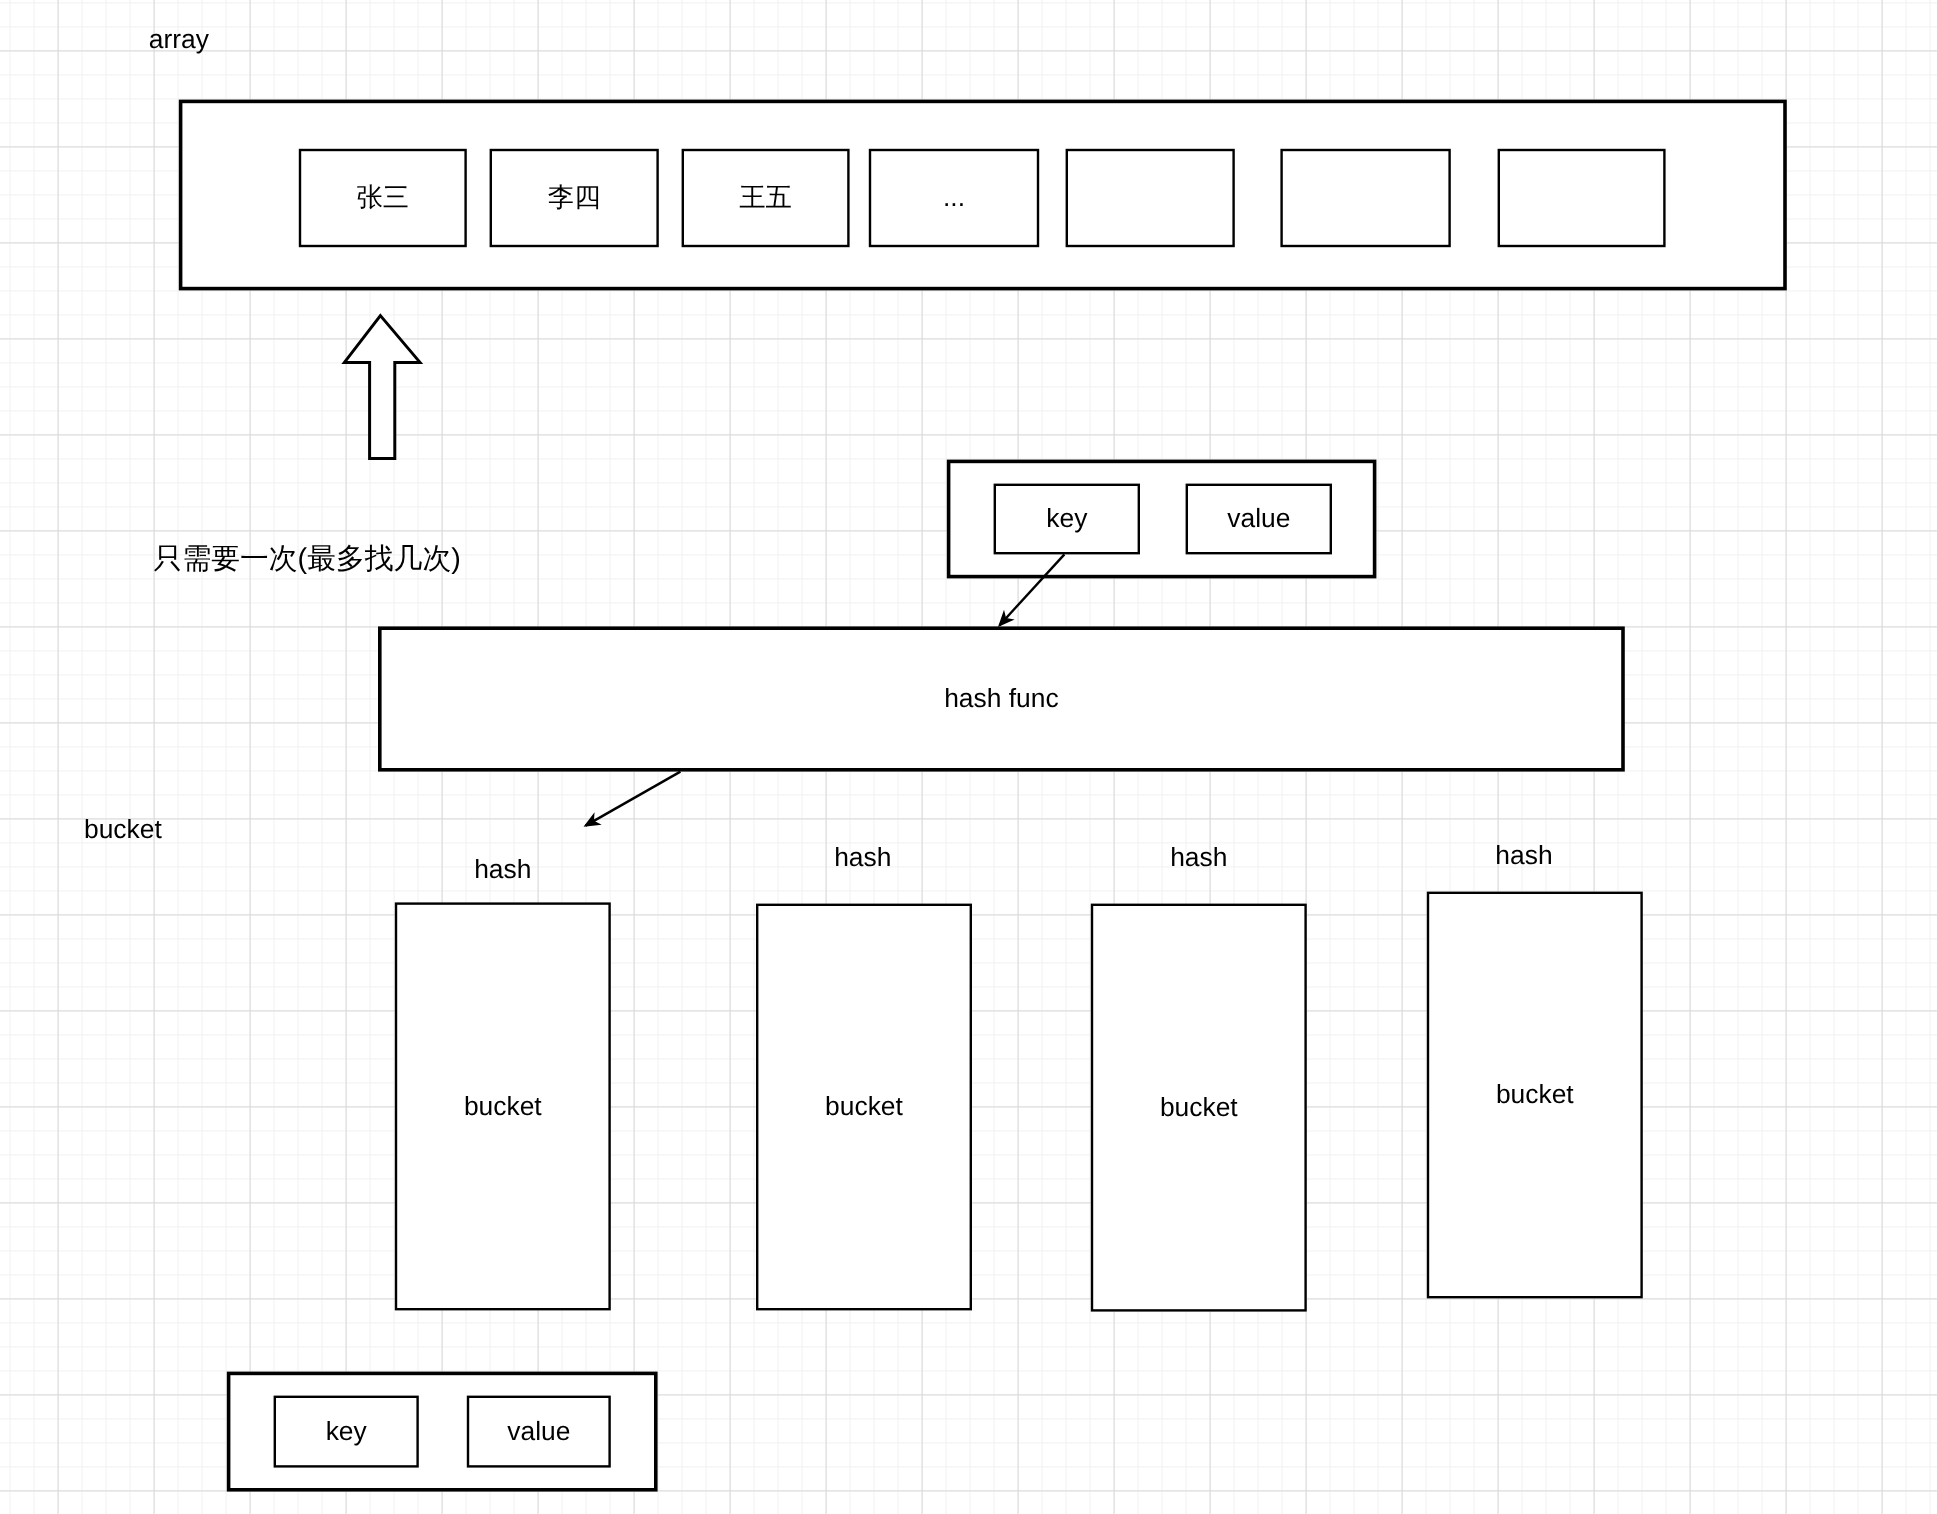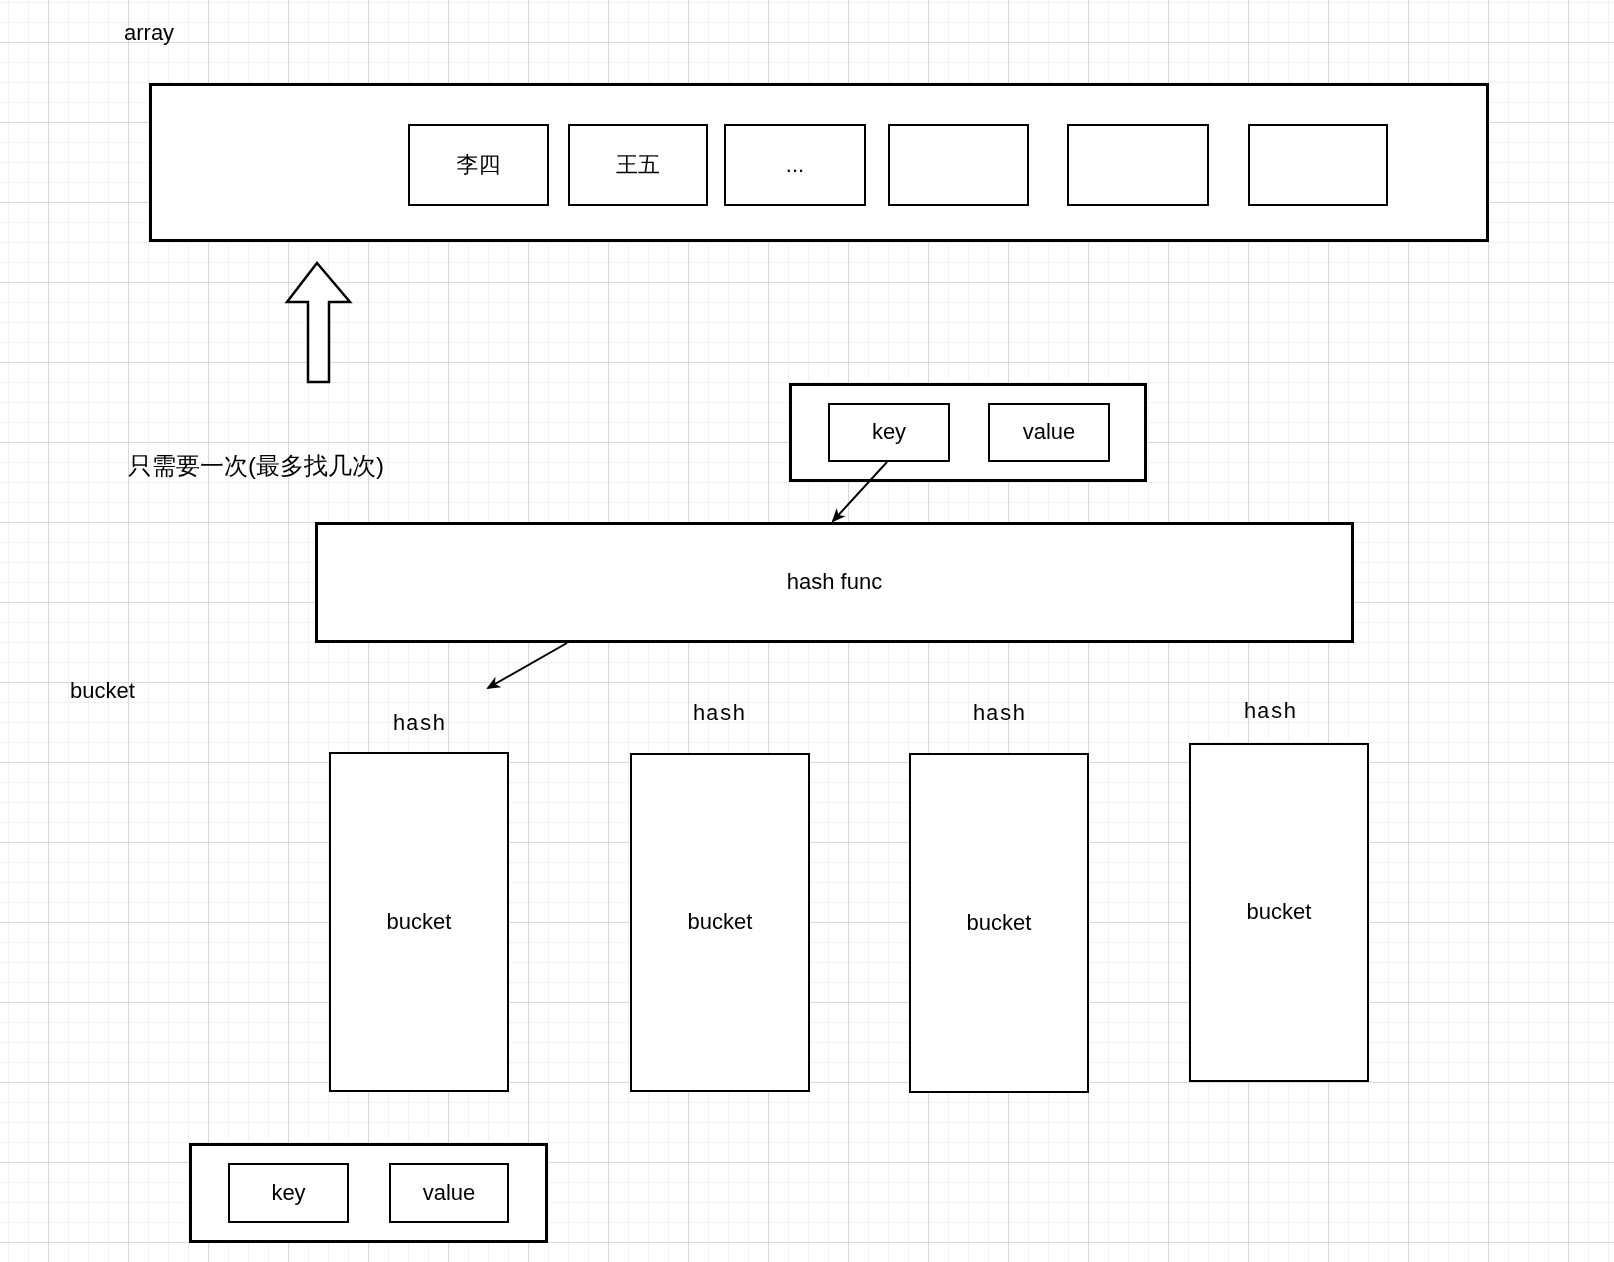--- a/index.html
+++ b/index.html
@@ -34,34 +34,37 @@
     line-height: 1.2;
   }
   .thick { border-width: 3px; }
   .floating-label {
     position: absolute;
     font-size: 22px;
     line-height: 1.2;
     white-space: nowrap;
   }
   .note-label { font-size: 24px; }
-  .hash-label { transform: translateX(-50%); font-family: Liberation Mono, monospace; }
+  .hash-label { transform: translateX(-50%); }
   svg.overlay {
     position: absolute; left: 0; top: 0;
     pointer-events: none;
   }
 </style>
 </head>
 <body>
 
 <div id="canvas">
 
   <div class="floating-label" style="left:80px; top:20px;margin-left:44px;">array</div>
 
   <div class="shape thick" style="left:149px; top:83px; width:1340px; height:159px;"></div>
+  <div class="shape" style="left:249px; top:124px; width:140px; height:82px;">
+    <span>张三</span>
+  </div>
   <div class="shape" style="left:408px; top:124px; width:141px; height:82px;">
     <span>李四</span>
   </div>
   <div class="shape" style="left:568px; top:124px; width:140px; height:82px;">
     <span>王五</span>
   </div>
   <div class="shape" style="left:724px; top:124px; width:142px; height:82px;">
     <span>...</span>
   </div>
   <div class="shape" style="left:888px; top:124px; width:141px; height:82px;">

